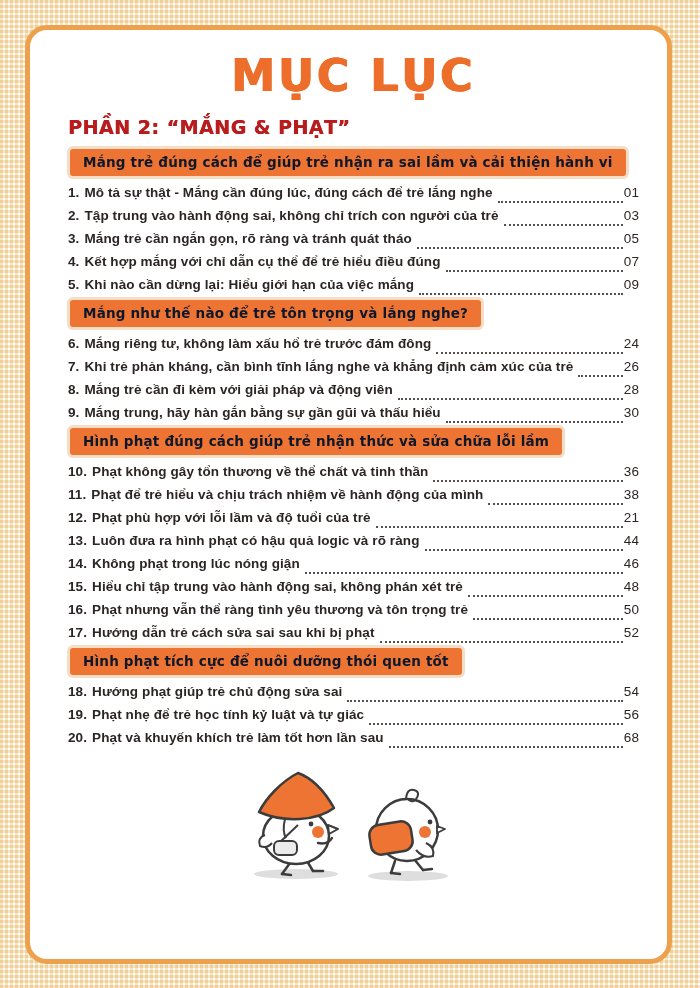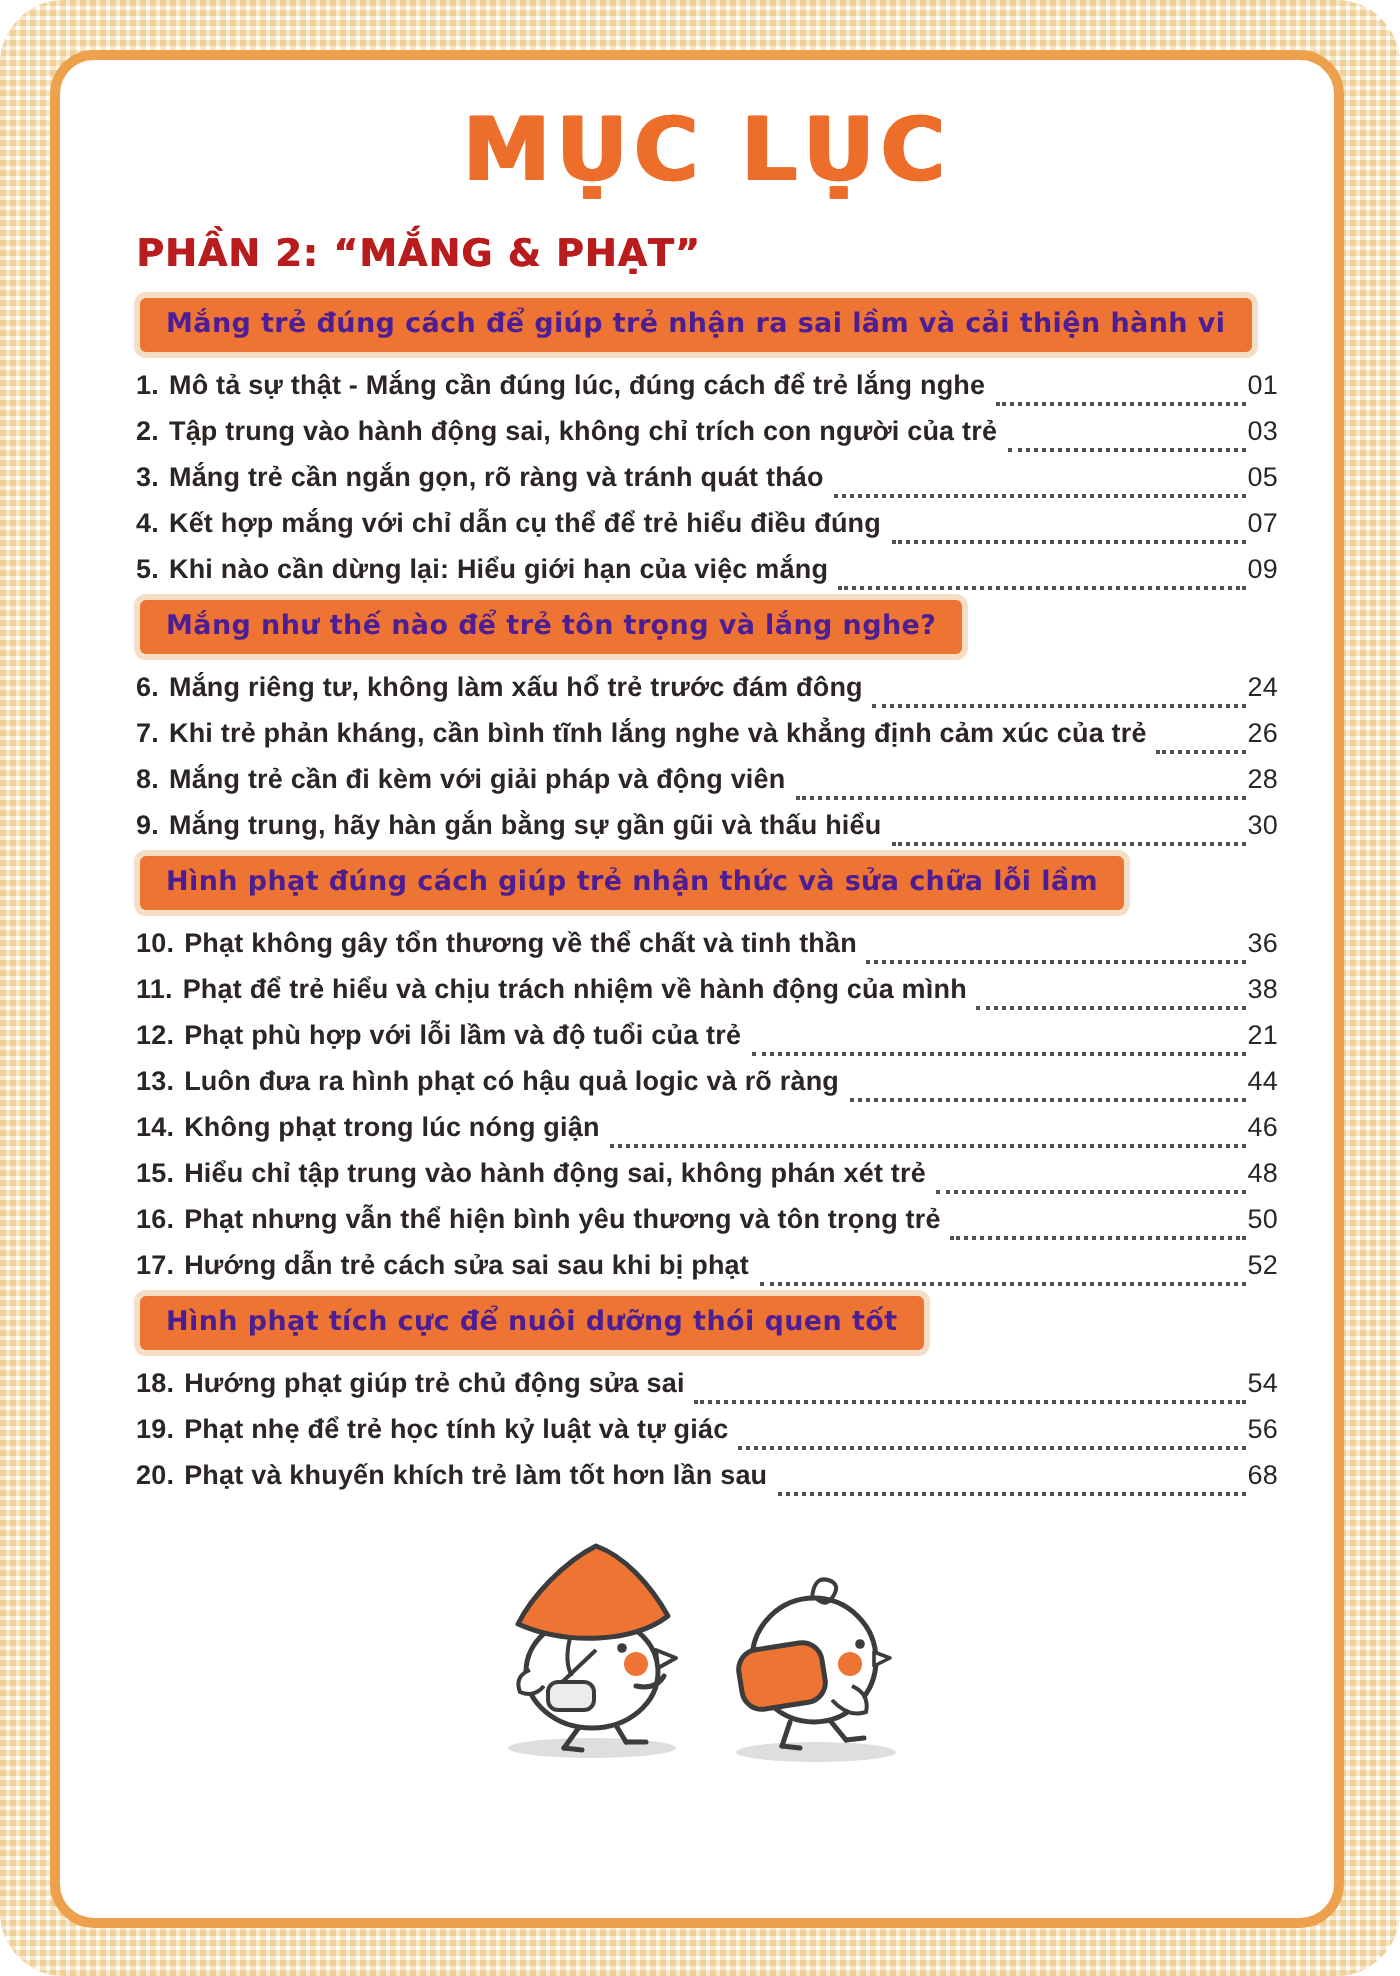--- a/index.html
+++ b/index.html
@@ -10,21 +10,20 @@
   }
   
   .page{
     position:absolute; inset:0;
     background-color:#ffffff;
     background-image:
       repeating-linear-gradient(0deg,  #f7e6c6 0px, #f7e6c6 3px, #ffffff 3px, #ffffff 5px),
       repeating-linear-gradient(90deg, #f7e6c6 0px, #f7e6c6 3px, #ffffff 3px, #ffffff 5px);
     background-blend-mode: multiply;
     overflow:hidden;
-    border-radius:32px;
   }
   .frame{
     position:absolute; left:25px; top:25px; right:28px; bottom:24px;
     background:#ffffff;
     border:5px solid #eda14c;
     border-radius:22px;
     padding:22px 28px 0 38px;
   }
   .page-title{
     text-align:center;
@@ -43,21 +42,21 @@
     font-size:19px;
     font-weight:800;
     letter-spacing:0.5px;
     text-shadow:0.4px 0 currentColor;
   }
   .toc-section{ }
   .toc-section:first-child{ margin-top:11px; }
   .pill{
     display:inline-block;
     background:#ed7433;
-    color:#4c1d95;
+    color:#0f172a;
     font-family:"DejaVu Sans", sans-serif;
     font-size:13.5px;
     font-weight:800;
     letter-spacing:0.2px;
     padding:5px 13px 6px;
     border-radius:3px;
     box-shadow:0 0 0 3px #f6ddc6;
     margin-left:2px;
     margin-bottom:9px;
   }
@@ -185,21 +184,21 @@
               <span class="pagenum">46</span>
             </div>
             <div class="toc-row">
               <span class="num">15.</span>
               <span class="title">Hiểu chỉ tập trung vào hành động sai, không phán xét trẻ</span>
               <span class="leader"></span>
               <span class="pagenum">48</span>
             </div>
             <div class="toc-row">
               <span class="num">16.</span>
-              <span class="title">Phạt nhưng vẫn thể hiện bình yêu thương và tôn trọng trẻ</span>
+              <span class="title">Phạt nhưng vẫn thể ràng tình yêu thương và tôn trọng trẻ</span>
               <span class="leader"></span>
               <span class="pagenum">50</span>
             </div>
             <div class="toc-row">
               <span class="num">17.</span>
               <span class="title">Hướng dẫn trẻ cách sửa sai sau khi bị phạt</span>
               <span class="leader"></span>
               <span class="pagenum">52</span>
             </div>
           </div></section>

